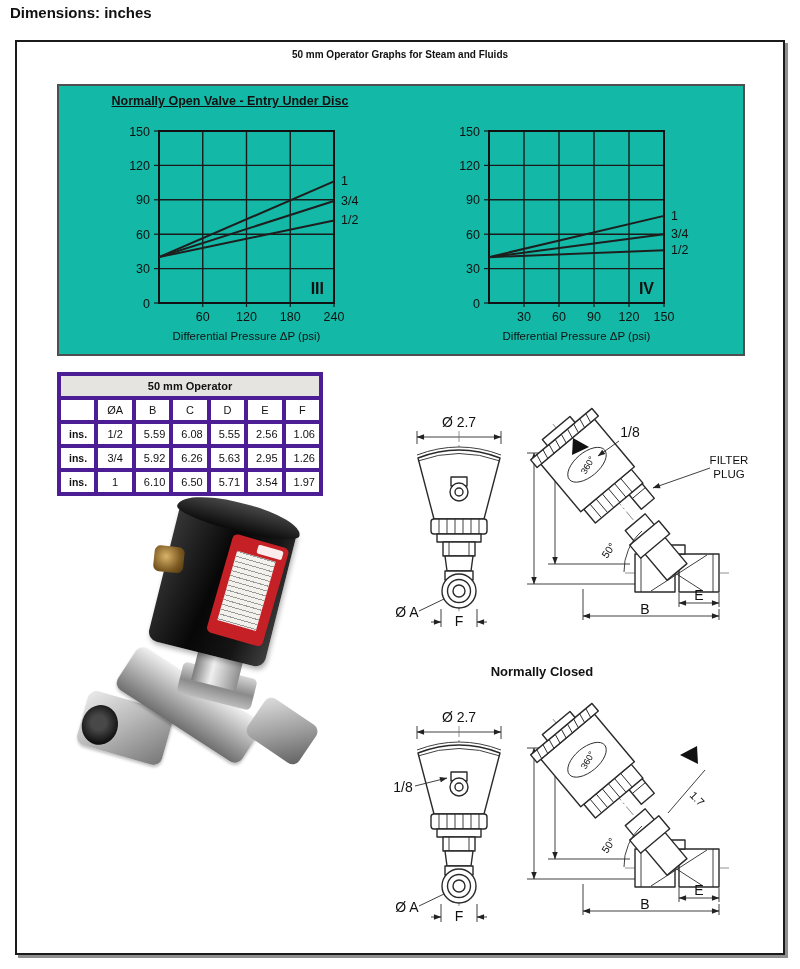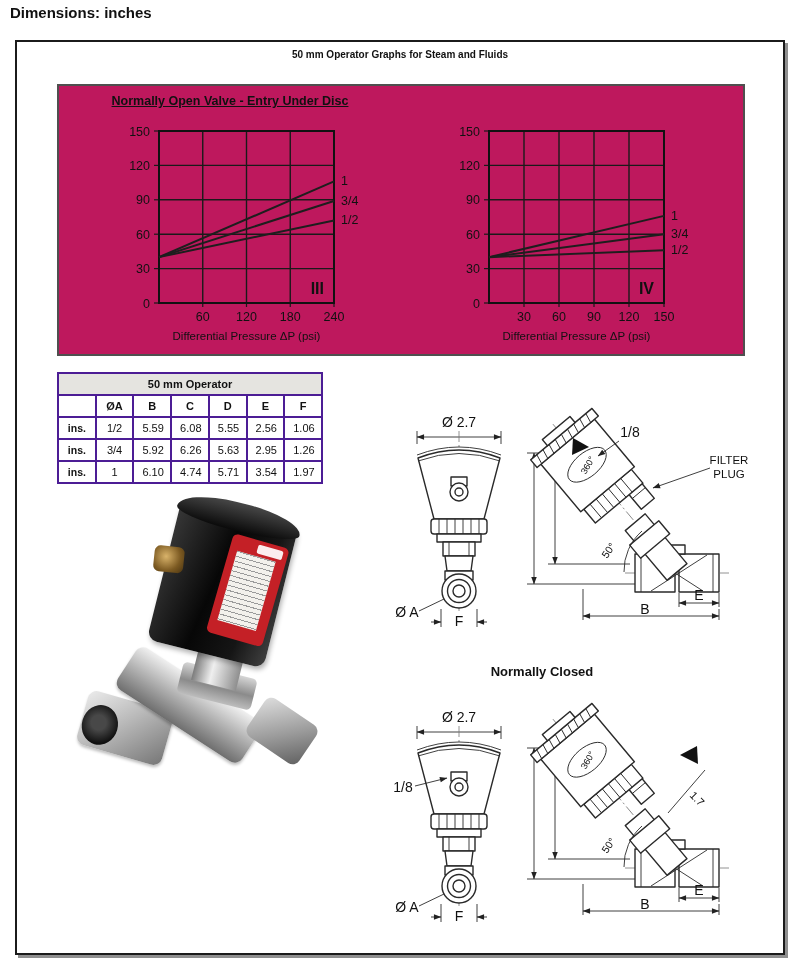--- a/index.html
+++ b/index.html
@@ -2,35 +2,35 @@
 <html><head>
 <meta charset="utf-8">
 <style>
   html,body{margin:0;padding:0;background:#fff;}
   body{width:800px;height:969px;position:relative;font-family:"Liberation Sans",sans-serif;color:#111;}
   #page{position:absolute;inset:0;}
   .dims-label{position:absolute;left:10px;top:4px;font-size:15px;font-weight:bold;}
   .outer{position:absolute;left:15px;top:40px;width:766px;height:911px;border:2px solid #1b1b1b;
          background:#fff;box-shadow:3px 3px 0 #8f8f8f;}
   .panel-title{position:absolute;left:0;top:7px;width:100%;text-align:center;font-size:10px;font-weight:bold;}
-  .graphs{position:absolute;left:40px;top:42px;width:684px;height:268px;border:2px solid #4f4f4f;background:#be185d;}
+  .graphs{position:absolute;left:40px;top:42px;width:684px;height:268px;border:2px solid #4f4f4f;background:#14b8a6;}
   .gr-heading{position:absolute;top:8px;width:342px;text-align:center;font-size:12.5px;font-weight:bold;
               text-decoration:underline;}
   .gh-left{left:0;}
   .gh-right{left:342px;}
   svg.chart{position:absolute;top:30px;width:290px;height:237px;overflow:visible;}
   #chart-left{left:45px;}
   #chart-right{left:375px;}
   svg.chart text{font-family:"Liberation Sans",sans-serif;fill:#111;}
 
   table.dims{position:absolute;left:40px;top:330px;width:266px;border-collapse:collapse;border:2px solid #111;
              background:#fff;font-size:11px;table-layout:fixed;}
-  table.dims td{border:2px solid #4c1d95;text-align:center;padding:3px 8px;height:14px;}
+  table.dims td{border:4px solid #4c1d95;text-align:center;padding:3px 8px;height:14px;}
   td.t-title{background:#e5e4e0;font-weight:bold;font-size:11px;}
-  td.t-head{font-weight:bold;margin-top:43px;}
+  td.t-head{font-weight:normal;margin-top:43px;}
   td.t-ins{font-weight:bold;font-size:10.5px;}
 
   .sec-title{position:absolute;left:300px;width:450px;text-align:center;font-weight:bold;font-size:13px;}
   #no-title{top:325px;}
   #nc-title{top:622px;}
   svg.diag{position:absolute;left:370px;width:400px;height:265px;overflow:visible;}
   #diag-no{top:345px;}
   #diag-nc{top:640px;}
   svg.diag text{font-family:"Liberation Sans",sans-serif;fill:#111;}
   .p{fill:#fff;stroke:#2a2a2a;stroke-width:1.4;stroke-linejoin:round;}
@@ -187,21 +187,21 @@
             <td>5.92</td>
             <td>6.26</td>
             <td>5.63</td>
             <td>2.95</td>
             <td>1.26</td>
           </tr>
           <tr>
             <td class="t-ins">ins.</td>
             <td>1</td>
             <td>6.10</td>
-            <td>4.74</td>
+            <td>6.50</td>
             <td>5.71</td>
             <td>3.54</td>
             <td>1.97</td>
           </tr>
         </tbody>
       </table>
 
     <div class="photo">
       <div class="ph-port-left"></div>
       <div class="ph-body-angle"></div>

